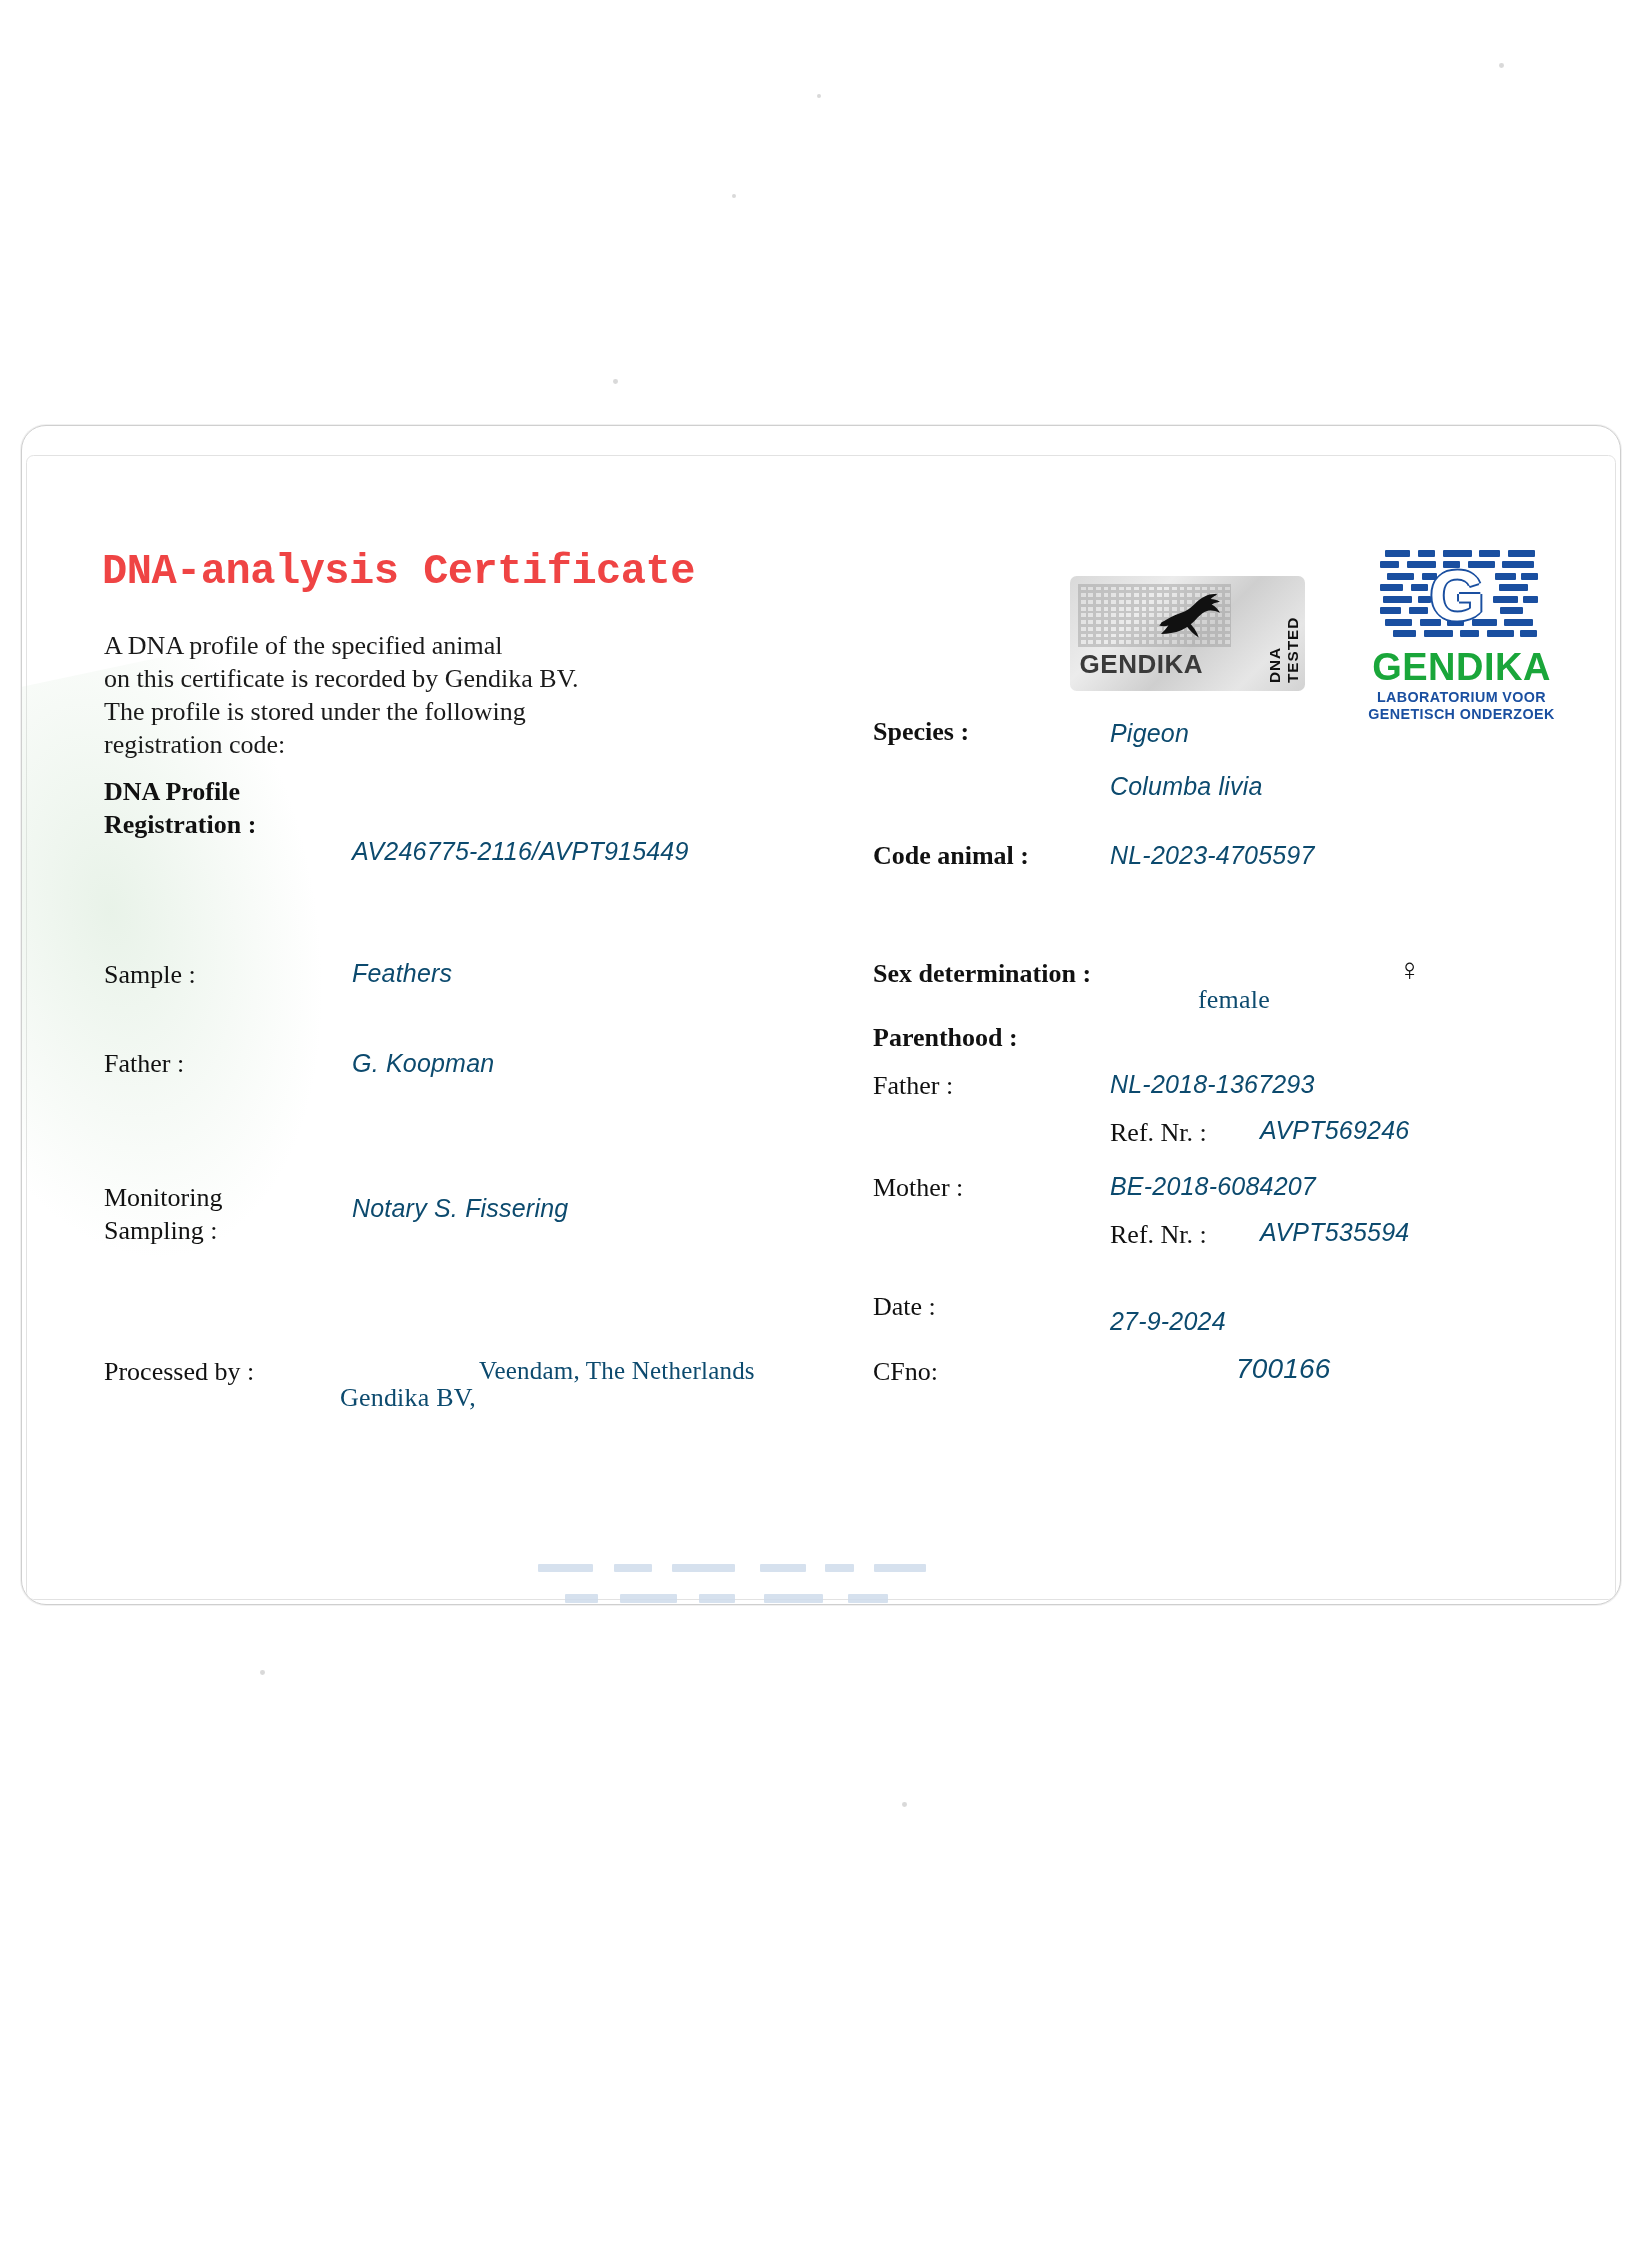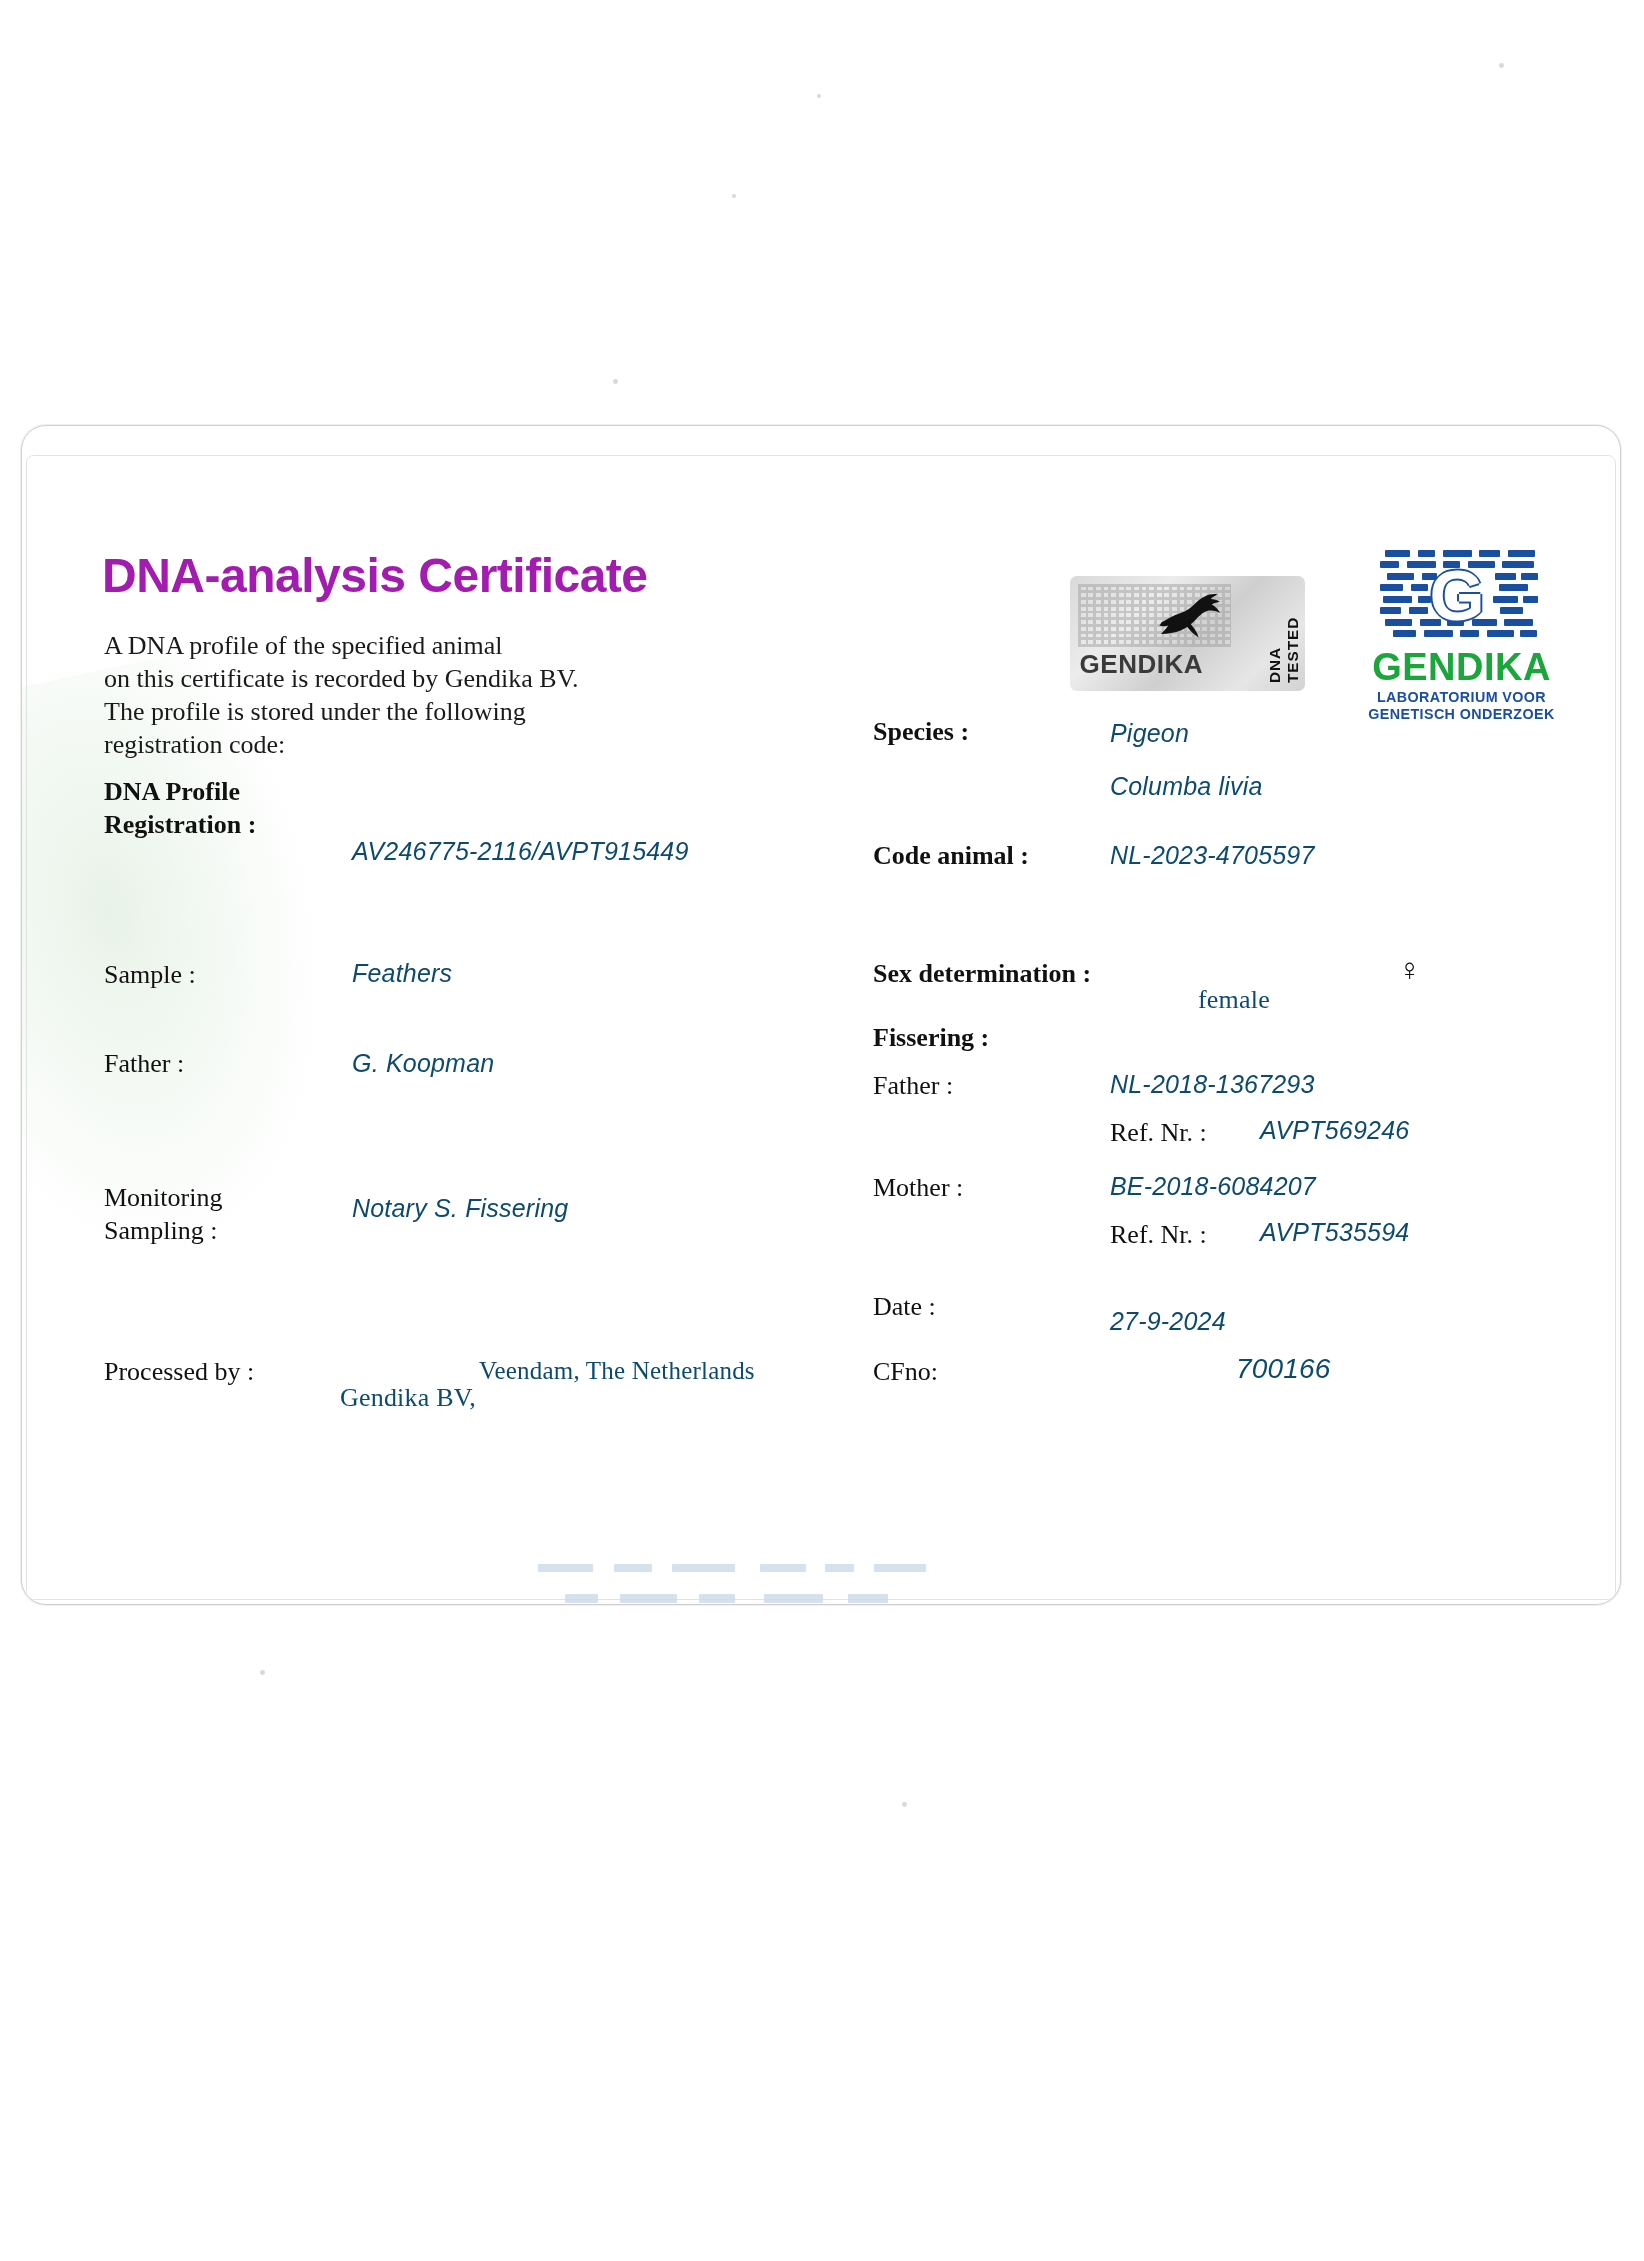--- a/index.html
+++ b/index.html
@@ -82,25 +82,25 @@
     background: #cfdcec;
     height: 8.6px;
     border-radius: 1px;
   }
 
   
   #doc-title {
     position: absolute;
     left: 80px;
     top: 122px;
-    font-family: Liberation Sans, sans-serif;
-    font-weight: bold;
-    font-size: 48px;
+    font-family: Liberation Mono, monospace;
+    font-weight: bold;
+    font-size: 42px;
     letter-spacing: -0.5px;
-    color: #a21caf;
+    color: #ef4444;
   }
   #intro-text {
     position: absolute;
     left: 82px;
     top: 203px;
     font-size: 26px;
     line-height: 33px;
     color: #1a1a1a;
     white-space: pre-line;
   }
@@ -363,21 +363,21 @@
     <div class="value italic" style="left:1088px; top:293px;">Pigeon</div>
     <div class="value italic" style="left:1088px; top:346px;">Columba livia</div>
 
     <div class="label bold" style="left:851px; top:413px;">Code animal :</div>
     <div class="value italic" style="left:1088px; top:415px;">NL-2023-4705597</div>
 
     <div class="label bold" style="left:851px; top:531px;">Sex determination :</div>
     <div class="value bold-serif" style="left:1176px; top:531px;">female</div>
     <div id="sex-symbol" style="left:1376px; top:526px;">♀</div>
 
-    <div class="label bold" style="left:851px; top:595px;">Fissering :</div>
+    <div class="label bold" style="left:851px; top:595px;">Parenthood :</div>
 
     <div class="label" style="left:851px; top:643px;">Father :</div>
     <div class="value italic" style="left:1088px; top:644px;">NL-2018-1367293</div>
     <div class="label" style="left:1088px; top:690px;">Ref. Nr.  :</div>
     <div class="value italic" style="left:1238px; top:690px;">AVPT569246</div>
 
     <div class="label" style="left:851px; top:745px;">Mother :</div>
     <div class="value italic" style="left:1088px; top:746px;">BE-2018-6084207</div>
     <div class="label" style="left:1088px; top:792px;">Ref. Nr.  :</div>
     <div class="value italic" style="left:1238px; top:792px;">AVPT535594</div>

